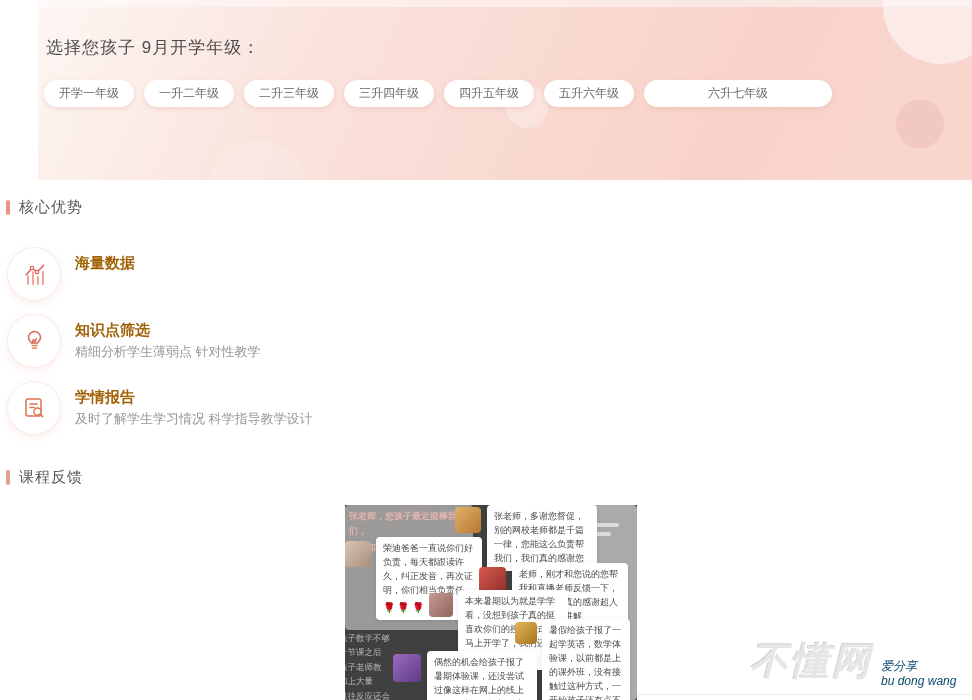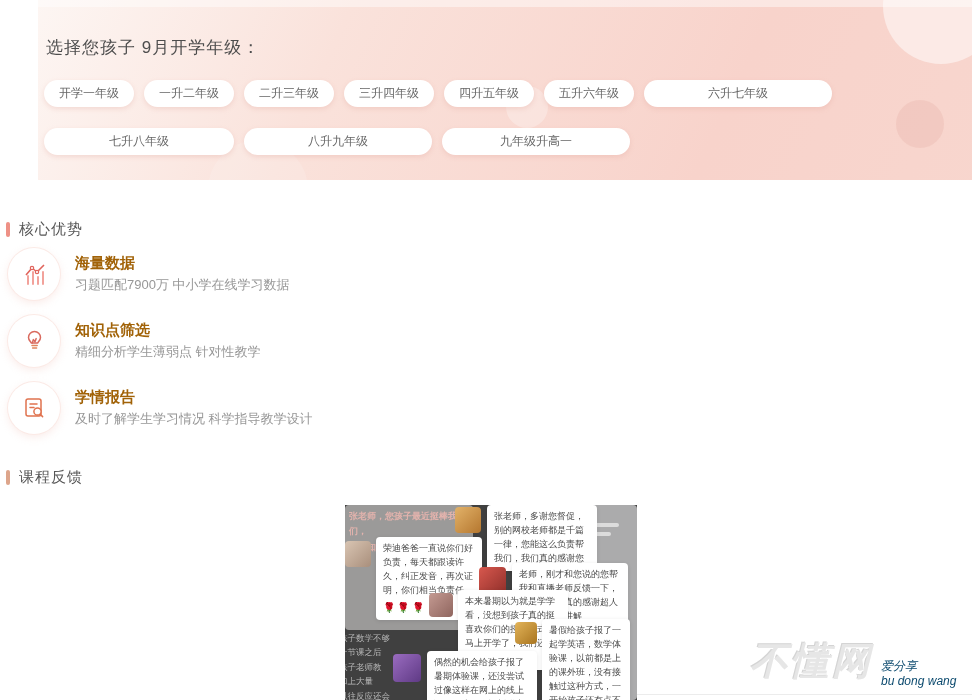--- a/index.html
+++ b/index.html
@@ -27,21 +27,21 @@
   .row1 { top:80px; } .row2 { top:128px; }
   .grade-btn {
     height:27px; line-height:27px; background:#fff; border:none; border-radius:14px;
     text-align:center; font-size:12px; color:#666; cursor:pointer;
     box-shadow:0 2px 5px rgba(223,158,148,0.28);
     font-family:"Liberation Sans","DejaVu Sans",sans-serif;
   }
   .w90 { width:90px; } .w188 { width:188px; } .w190 { width:190px; }
   
   .section-header { position:absolute; left:6px; display:flex; align-items:center; gap:9px; }
-  .sh1 { top:220px; } .sh2 { top:468px; }
+  .sh1 { top:198px; } .sh2 { top:468px; }
   .bar { width:4px; height:15px; border-radius:2px; }
   .bar1 { background:#ee9186; } .bar2 { background:#dda58b; }
   .section-title { font-size:15px; color:#555; letter-spacing:1px; }
   
   .adv-item { position:absolute; left:8px; width:520px; height:58px; }
   .adv1 { top:248px; } .adv2 { top:315px; } .adv3 { top:382px; }
   .adv-icon {
     position:absolute; left:0; top:0; width:52px; height:52px; border-radius:50%;
     background:#fff; box-shadow:0 0 0 1px #fbeae6, 0 3px 8px rgba(240,190,180,0.30);
     display:flex; align-items:center; justify-content:center;
@@ -105,43 +105,37 @@
   <div class="banner-title">选择您孩子 9月开学年级：</div>
   <div class="grade-row row1">
     <button class="grade-btn w90">开学一年级</button>
     <button class="grade-btn w90">一升二年级</button>
     <button class="grade-btn w90">二升三年级</button>
     <button class="grade-btn w90">三升四年级</button>
     <button class="grade-btn w90">四升五年级</button>
     <button class="grade-btn w90">五升六年级</button>
     <button class="grade-btn w188">六升七年级</button>
   </div>
-  <div class="grade-row row2">
-    <button class="grade-btn w190">七升八年级</button>
-    <button class="grade-btn w188">八升九年级</button>
-    <button class="grade-btn w188">九年级升高一</button>
-  </div>
 </div>
 
 <div class="section-header sh1">
   <span class="bar bar1"></span>
   <span class="section-title">核心优势</span>
 </div>
 
 <div class="adv-item adv1">
   <span class="adv-icon">
     <svg width="28" height="28" viewBox="0 0 28 28" fill="none">
       <path d="M8 24 V16 M13 24 V12 M18 24 V17 M23 24 V12" stroke="#f2a29b" stroke-width="2" stroke-linecap="round"></path>
       <path d="M6 15 L12 8 L17 12 L24 5" stroke="#e0645c" stroke-width="1.6" fill="none" stroke-linejoin="round"></path>
       <circle cx="12" cy="8" r="1.7" fill="#fff" stroke="#e0645c" stroke-width="1.2"></circle>
       <circle cx="17" cy="12" r="1.7" fill="#fff" stroke="#e0645c" stroke-width="1.2"></circle>
     </svg>
   </span>
   <div class="adv-title">海量数据</div>
-  <div class="adv-desc">习题匹配7900万 中小学在线学习数据</div>
 </div>
 
 <div class="adv-item adv2">
   <span class="adv-icon">
     <svg width="28" height="28" viewBox="0 0 28 28" fill="none" stroke="#d96a5e" stroke-width="1.5" stroke-linecap="round" stroke-linejoin="round">
       <path d="M8.5 10.5 a6 6 0 1 1 12 0 c0 2.6-1.9 3.7-2.7 5.4 h-6.6 c-.8-1.7-2.7-2.8-2.7-5.4 z"></path>
       <path d="M12.2 16 l1.2-3.4 1.6 2.2 1.2-3.2"></path>
       <path d="M12 18.5 h5.2 M12.6 21 h4" stroke="#e0855c"></path>
     </svg>
   </span>

